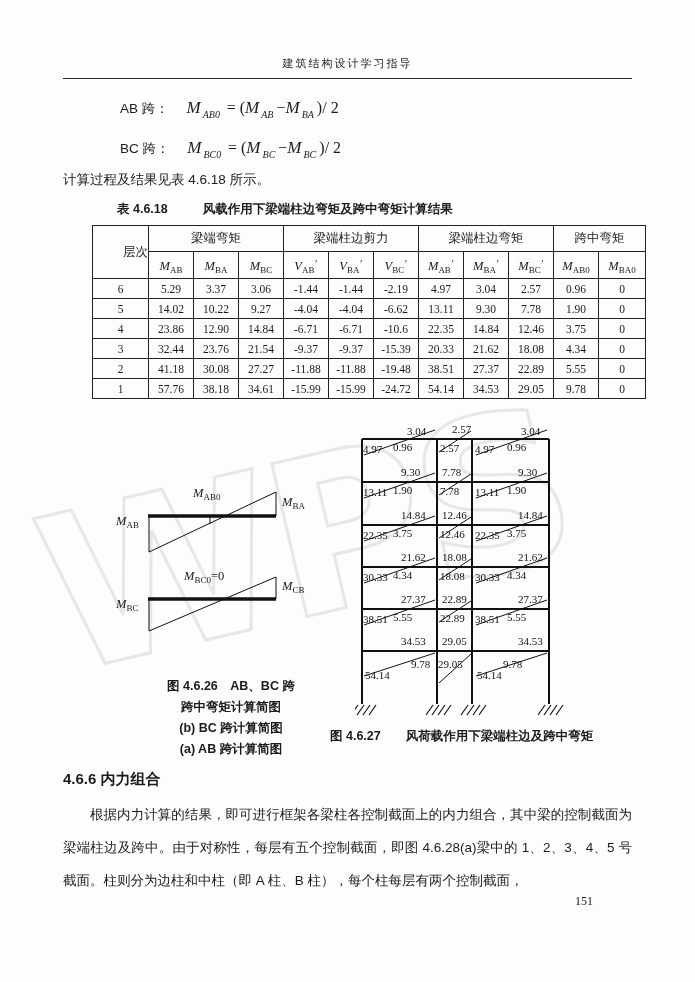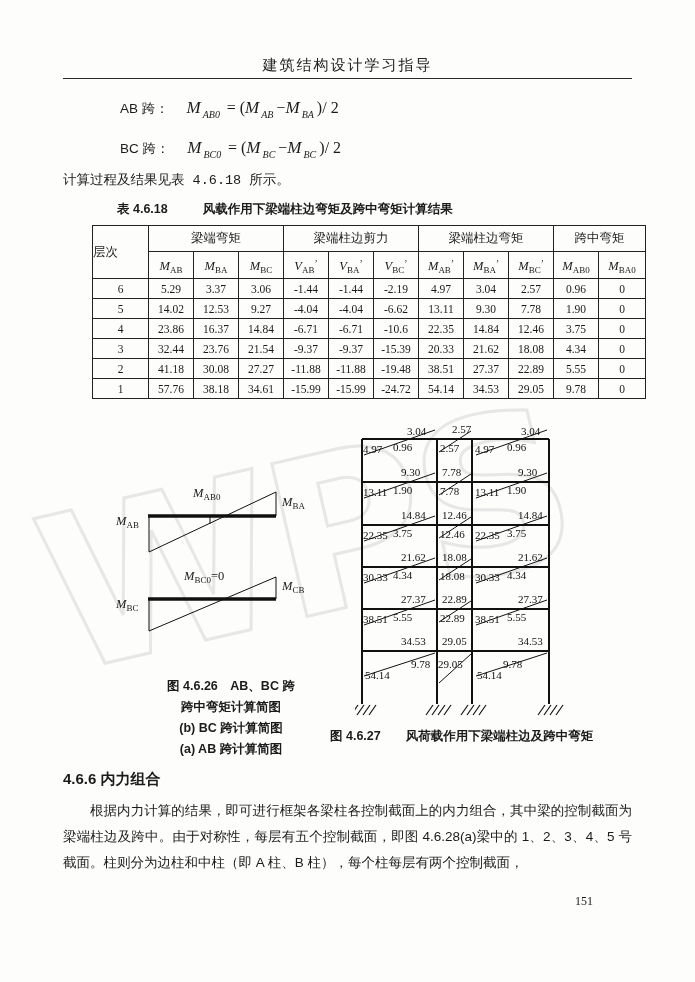--- a/index.html
+++ b/index.html
@@ -3,56 +3,56 @@
 <meta charset="utf-8">
 <style>
   html,body{margin:0;padding:0;}
   body{width:695px;height:982px;background:#fdfdfc;position:relative;overflow:hidden;
        font-family:"Liberation Sans",sans-serif;color:#1b1b1b;}
   .layer{position:relative;z-index:1;}
   
   .wm{position:absolute;left:25px;top:340px;z-index:0;}
   
   .doc-header{padding-top:56px;}
-  .header-text{text-align:center;font-size:15px;letter-spacing:2px;height:22px;color:#222;}
+  .header-text{text-align:center;font-size:11px;letter-spacing:2px;height:22px;color:#222;}
   .rule{margin:0 63px;border-bottom:1.8px solid #2a2a2a;}
   
   .formulas{margin:12px 0 0 120px;}
   .formula-line{height:34px;line-height:34px;margin-bottom:6px;font-size:13.5px;white-space:nowrap;}
   .mvar{font-family:"Liberation Serif",serif;font-style:italic;font-size:17px;}
   .mop{font-family:"Liberation Serif",serif;font-size:16px;}
   .msub{font-family:"Liberation Serif",serif;font-style:italic;font-size:10px;vertical-align:-5px;margin:0 3px 0 2px;}
   .flabel{margin-right:14px;}
-  .intro{margin:4px 63px 0 63px;font-size:13.5px;height:22px;font-family:Liberation Mono, monospace;}
+  .intro{margin:4px 63px 0 63px;font-size:13.5px;height:22px;}
   
   .tbl-caption{margin:8px 0 0 117px;font-size:12.5px;font-weight:bold;height:20px;}
   table.moment{border-collapse:collapse;table-layout:fixed;width:508px;margin:4px 0 0 92px;}
   table.moment th,table.moment td{border:1px solid #222;padding:0;text-align:center;font-weight:normal;}
   .grp-row th{height:25px;font-size:12.5px;text-align:left;padding-left:9px;}
-  .grp-row th.c{text-align:left;padding-left:0;}
+  .grp-row th.c{text-align:right;padding-left:0;}
   .sub-row th{height:26px;}
   table.moment td{height:19px;font-family:"Liberation Serif",serif;font-size:11.5px;}
   .hvar{font-family:"Liberation Serif",serif;font-style:italic;font-size:12.5px;}
   .hsub{font-family:"Liberation Serif",serif;font-size:9px;vertical-align:-3px;}
   .hsup{font-family:"Liberation Serif",serif;font-size:9.5px;vertical-align:3px;}
   
   .figures{position:relative;height:348px;margin-top:17px;}
   .fig26{position:absolute;left:96px;top:20px;width:225px;height:330px;}
   .fig26 svg{position:absolute;left:0;top:0;}
   .f26lab{position:absolute;font-family:"Liberation Serif",serif;font-size:12.5px;white-space:nowrap;}
   .f26sub{font-size:9px;vertical-align:-3px;}
   .fig26-caption{position:absolute;left:30px;top:240px;width:210px;text-align:center;
                  font-size:12.5px;font-weight:600;line-height:21px;}
   .frame{position:absolute;left:355px;top:8px;width:212px;height:310px;}
   .frame svg{position:absolute;left:0;top:0;}
   .fnum{position:absolute;font-family:"Liberation Serif",serif;font-size:11px;white-space:nowrap;color:#111;}
   .fig27-caption{position:absolute;left:330px;top:312px;font-size:12.5px;font-weight:600;white-space:nowrap;}
   
   .sec-heading{margin:6px 0 0 63px;font-size:15px;font-weight:bold;height:24px;}
-  .sec-para{margin:4px 63px 0 63px;font-size:13.5px;line-height:26px;text-align:justify;text-indent:2em;}
+  .sec-para{margin:4px 63px 0 63px;font-size:13.5px;line-height:33px;text-align:justify;text-indent:2em;}
   .page-num{position:absolute;left:575px;top:862px;font-size:12px;font-family:"Liberation Serif",serif;margin-top:32px;}
 </style>
 </head>
 <body>
 
 <div class="wm">
   <svg width="650" height="400">
     <text x="15" y="265" font-size="215" font-weight="bold" font-family="DejaVu Sans, sans-serif" fill="none" stroke-width="3" letter-spacing="-6" transform="rotate(-13 325 200)" stroke="#e7e7e7">WPS</text>
   </svg>
 </div>
@@ -133,35 +133,35 @@
           <td>-2.19</td>
           <td>4.97</td>
           <td>3.04</td>
           <td>2.57</td>
           <td>0.96</td>
           <td>0</td>
         </tr>
         <tr>
           <td>5</td>
           <td>14.02</td>
-          <td>12.53</td>
+          <td>10.22</td>
           <td>9.27</td>
           <td>-4.04</td>
           <td>-4.04</td>
           <td>-6.62</td>
           <td>13.11</td>
           <td>9.30</td>
           <td>7.78</td>
           <td>1.90</td>
           <td>0</td>
         </tr>
         <tr>
           <td>4</td>
           <td>23.86</td>
-          <td>16.37</td>
+          <td>12.90</td>
           <td>14.84</td>
           <td>-6.71</td>
           <td>-6.71</td>
           <td>-10.6</td>
           <td>22.35</td>
           <td>14.84</td>
           <td>12.46</td>
           <td>3.75</td>
           <td>0</td>
         </tr>

